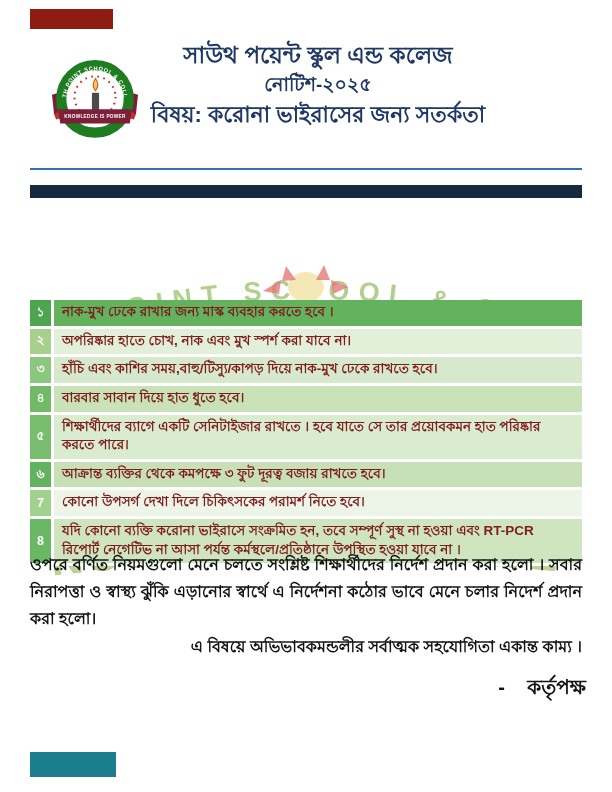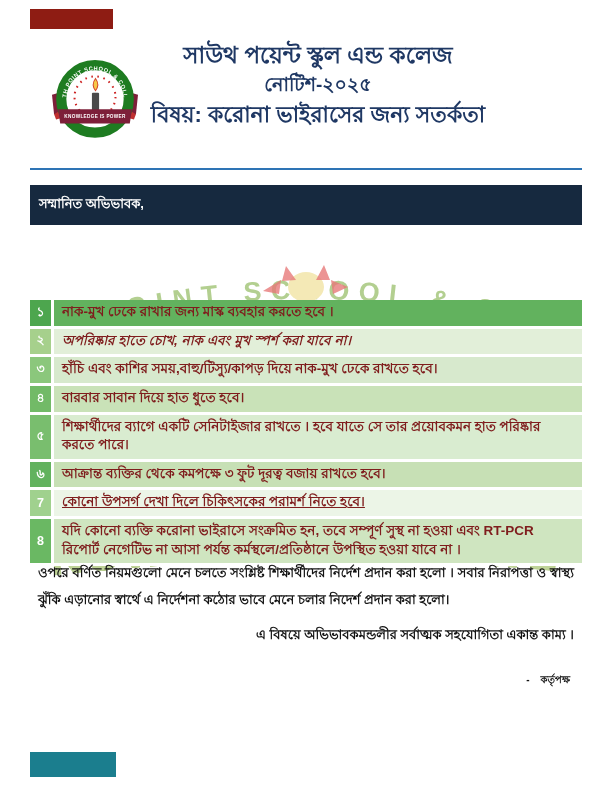--- a/index.html
+++ b/index.html
@@ -37,35 +37,35 @@
   .rules-table{position:absolute;left:30px;top:300px;width:552px;background:#ffffff;z-index:1;}
   .rule-row{display:flex;margin-bottom:3px;}
   .rule-num{
     flex:0 0 21px;margin-right:3px;display:flex;align-items:center;justify-content:center;
     color:#ffffff;font-weight:bold;font-size:12.5px;
   }
   .rule-text{
     flex:1;padding:3px 8px 4px 8px;color:#7f1d1d;font-size:13.5px;font-weight:600;line-height:1.38;
   }
   .r1 .rule-num{background:#4da64e;} .r1 .rule-text{background:#62b25e;}
-  .r2 .rule-num{background:#a6d08c;} .r2 .rule-text{background:#e2efd9;font-style:italic;}
+  .r2 .rule-num{background:#a6d08c;} .r2 .rule-text{background:#e2efd9;}
   .r3 .rule-num{background:#8bc77c;} .r3 .rule-text{background:#d7e9cd;}
   .r4 .rule-num{background:#72ba67;} .r4 .rule-text{background:#c9e2b8;}
   .r5 .rule-num{background:#79be6e;} .r5 .rule-text{background:#d9ecd0;}
   .r6 .rule-num{background:#62b25e;} .r6 .rule-text{background:#c7e0b5;font-weight:700;}
-  .r7 .rule-num{background:#a0d18e;} .r7 .rule-text{background:#ecf5e7;text-decoration:underline;}
+  .r7 .rule-num{background:#a0d18e;} .r7 .rule-text{background:#ecf5e7;}
   .r8 .rule-num{background:#6ab863;} .r8 .rule-text{background:#cfe5c0;}
 
   
   .closing{position:absolute;left:30px;top:551px;width:552px;z-index:1;color:#141414;}
-  .closing p{margin:8px;font-size:13px;font-weight:600;line-height:27px;}
+  .closing p{margin:0;font-size:16px;font-weight:600;line-height:27px;}
   .closing .p1{text-align:justify;}
   .closing .p2{margin-top:1px;text-align:right;}
-  .sig{position:absolute;right:42px;top:672px;z-index:1;color:#141414;
-       font-size:10px;font-weight:600;white-space:pre;}
+  .sig{position:absolute;right:26px;top:672px;z-index:1;color:#141414;
+       font-size:20px;font-weight:600;white-space:pre;}
 </style>
 </head>
 <body>
 
 <div class="page">
 
   <div class="mark mark-top" style="background-color: rgb(142, 28, 19);"></div>
 
   <svg class="logo" viewBox="0 0 84 82">
     <polygon points="0,34 17,29 19,50 2,53" fill="#7d1f39"></polygon>
@@ -91,21 +91,20 @@
 
   <div class="header">
     <div class="l1">সাউথ পয়েন্ট স্কুল এন্ড কলেজ</div>
     <div class="l3">নোটিশ-২০২৫</div>
     <div class="l4">বিষয়: করোনা ভাইরাসের জন্য সতর্কতা</div>
   </div>
 
   <div class="rule-line"></div>
 
   <div class="intro-box">
-    <div>সম্মানিত অভিভাবক,</div>
   </div>
 
   <svg class="watermark" viewBox="0 0 512 340">
     <defs>
       <path id="wm-top" d="M 16 80 Q 256 12 496 80"></path>
       <path id="wm-bottom" d="M 6 322 Q 256 294 506 318"></path>
     </defs>
     <g opacity="0.78">
       <text font-size="27" font-weight="bold" fill="#9dc271" letter-spacing="9">
         <textPath href="#wm-top" startOffset="50%" text-anchor="middle">SOUTH POINT SCHOOL &amp; COLLEGE</textPath>

